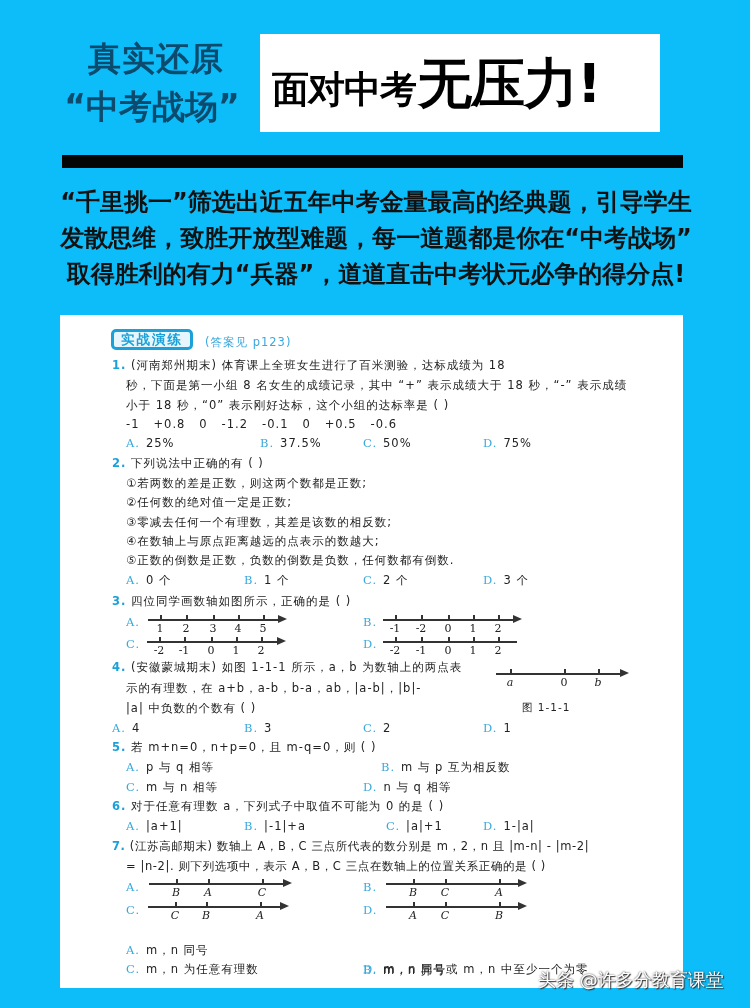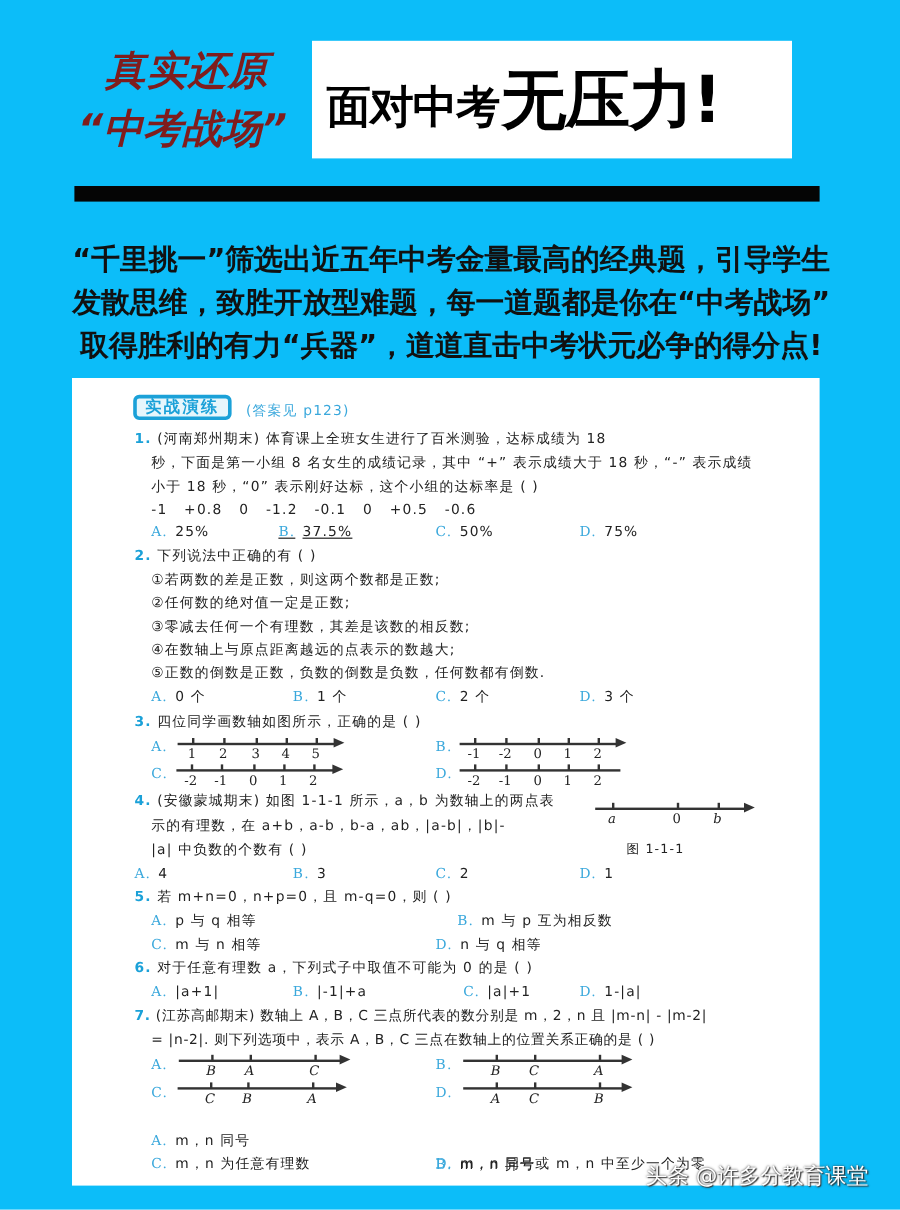--- a/index.html
+++ b/index.html
@@ -1,28 +1,28 @@
 <!DOCTYPE html>
 <html><head>
 <meta charset="utf-8">
 <style>
   * { box-sizing: border-box; margin: 0; padding: 0; }
   html, body { width: 750px; height: 1008px; overflow: hidden; }
   body { background: #0cbdf9; font-family: "DejaVu Sans", "Liberation Sans", sans-serif; position: relative; color: #1a1a1a; }
 
   
-  .hdr-left { position: absolute; left: 56px; top: 38px; width: 200px; text-align: center; font-weight: bold; color: #7f1d1d; font-style: italic; }
+  .hdr-left { position: absolute; left: 56px; top: 38px; width: 200px; text-align: center; font-weight: bold; color: #0c4a6e; }
   .hdr-left .l1 { font-size: 33px; line-height: 42px; letter-spacing: 1px; }
   .hdr-left .l2 { font-size: 33px; line-height: 46px; margin-top: 4px; letter-spacing: 0px; margin-left: -8px; }
   .hdr-box { position: absolute; left: 260px; top: 34px; width: 400px; height: 98px; background: #fff; display: flex; align-items: center; padding-left: 12px; }
   .hdr-box .small { font-size: 37px; font-weight: bold; color: #000; letter-spacing: -1px; margin-top: 14px; }
   .hdr-box .big { font-size: 54px; font-weight: bold; color: #000; letter-spacing: -1px; margin-left: 2px; margin-top: 2px; }
   .bar { position: absolute; left: 62px; top: 155px; width: 621px; height: 13px; background: #050505; }
 
-  .intro { position: absolute; left: 56px; top: 184px; width: 640px; text-align: center; margin-top: 14px; }
+  .intro { position: absolute; left: 56px; top: 184px; width: 640px; text-align: center; }
   .intro div { font-size: 24px; font-weight: bold; line-height: 36px; color: #111; letter-spacing: 0px; white-space: nowrap; }
 
   
   .card { position: absolute; left: 60px; top: 315px; width: 623px; height: 673px; background: #fff; }
   .q { position: absolute; font-size: 11.5px; color: #222; white-space: nowrap; letter-spacing: 1px; }
   .num { color: #1ba1d8; font-weight: bold; font-size: 11.5px; }
   .opt-letter { color: #3aa8dc; font-family: "DejaVu Serif", serif; margin-right: 6px; }
   .badge { position: absolute; left: 51px; top: 14px; height: 21px; padding: 0 7px; border: 3px solid #1ba1d8; border-radius: 5px; background: #e6f6fc; color: #1ba1d8; font-weight: bold; font-size: 13.5px; line-height: 15px; letter-spacing: 2px; }
   .ans-ref { position: absolute; left: 145px; top: 20px; color: #3aa8dc; font-size: 11.5px; letter-spacing: 1px; }
 
@@ -59,21 +59,21 @@
   <div class="ans-ref">(答案见 p123)</div>
 
   <div class="q" style="left:52px; top:43px;">
     <span class="num">1.</span>
     <span>(河南郑州期末) 体育课上全班女生进行了百米测验，达标成绩为 18</span>
   </div>
   <div class="q" style="left:66px; top:63px;">秒，下面是第一小组 8 名女生的成绩记录，其中 “+” 表示成绩大于 18 秒，“-” 表示成绩</div>
   <div class="q" style="left:66px; top:83px;">小于 18 秒，“0” 表示刚好达标，这个小组的达标率是 (      )</div>
   <div class="q" style="left:66px; top:102px; white-space:pre;">-1   +0.8   0   -1.2   -0.1   0   +0.5   -0.6</div>
   <div class="q" style="left:66px; top:121px;"><span class="opt-letter">A.</span><span>25%</span></div>
-  <div class="q" style="left:172px; top:121px;text-decoration:underline;"><span class="opt-letter">B.</span><span>37.5%</span></div>
+  <div class="q" style="left:200px; top:121px;"><span class="opt-letter">B.</span><span>37.5%</span></div>
   <div class="q" style="left:303px; top:121px;"><span class="opt-letter">C.</span><span>50%</span></div>
   <div class="q" style="left:423px; top:121px;"><span class="opt-letter">D.</span><span>75%</span></div>
 
   <div class="q" style="left:52px; top:141px;">
     <span class="num">2.</span>
     <span>下列说法中正确的有 (      )</span>
   </div>
   <div class="q" style="left:66px; top:161px;">①若两数的差是正数，则这两个数都是正数;</div>
   <div class="q" style="left:66px; top:180px;">②任何数的绝对值一定是正数;</div>
   <div class="q" style="left:66px; top:200px;">③零减去任何一个有理数，其差是该数的相反数;</div>

